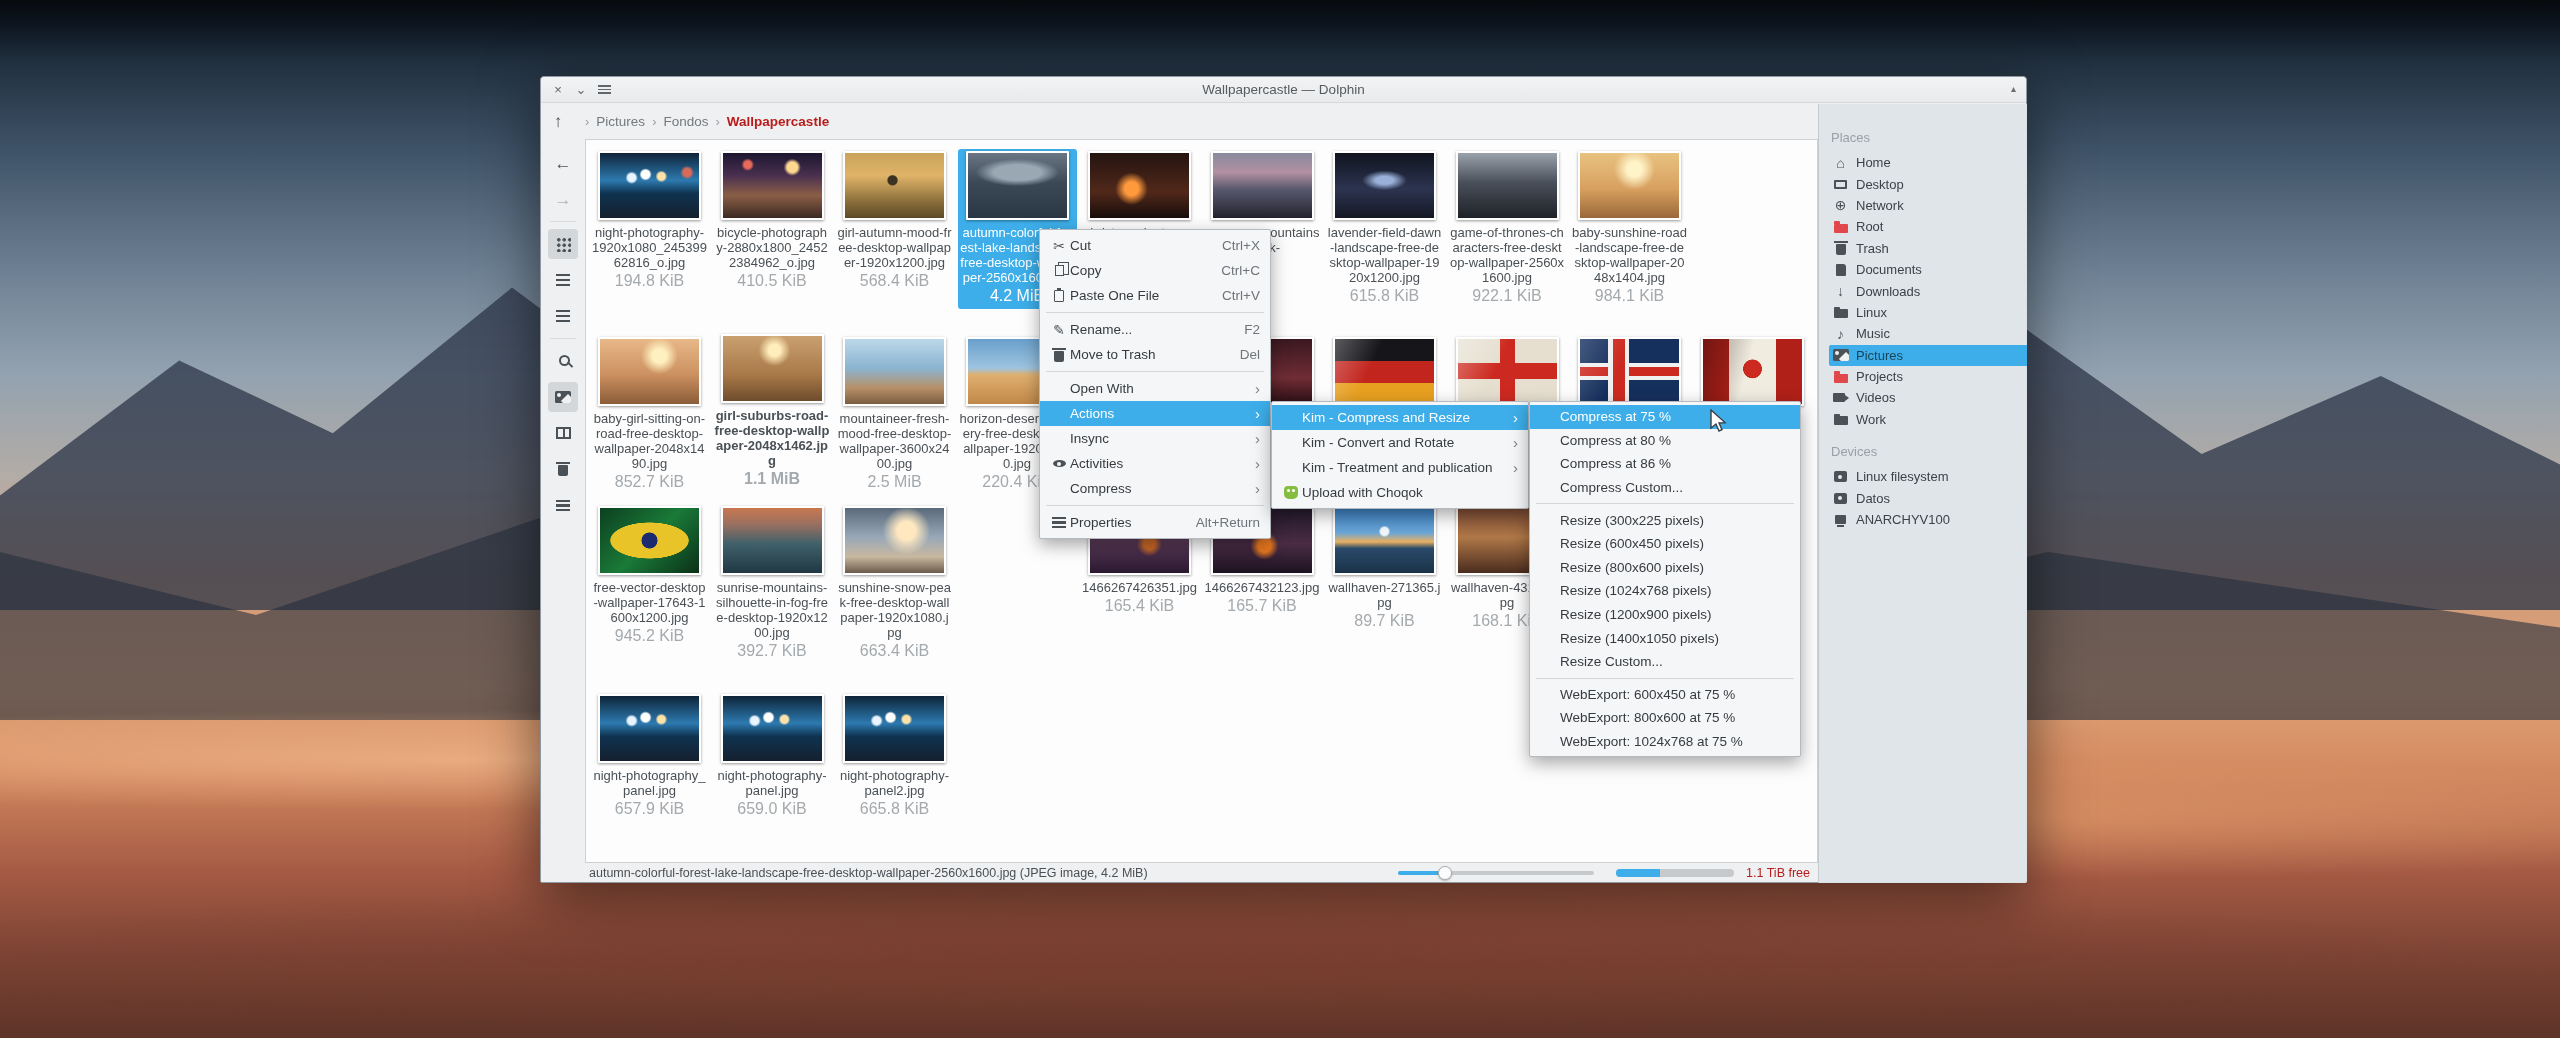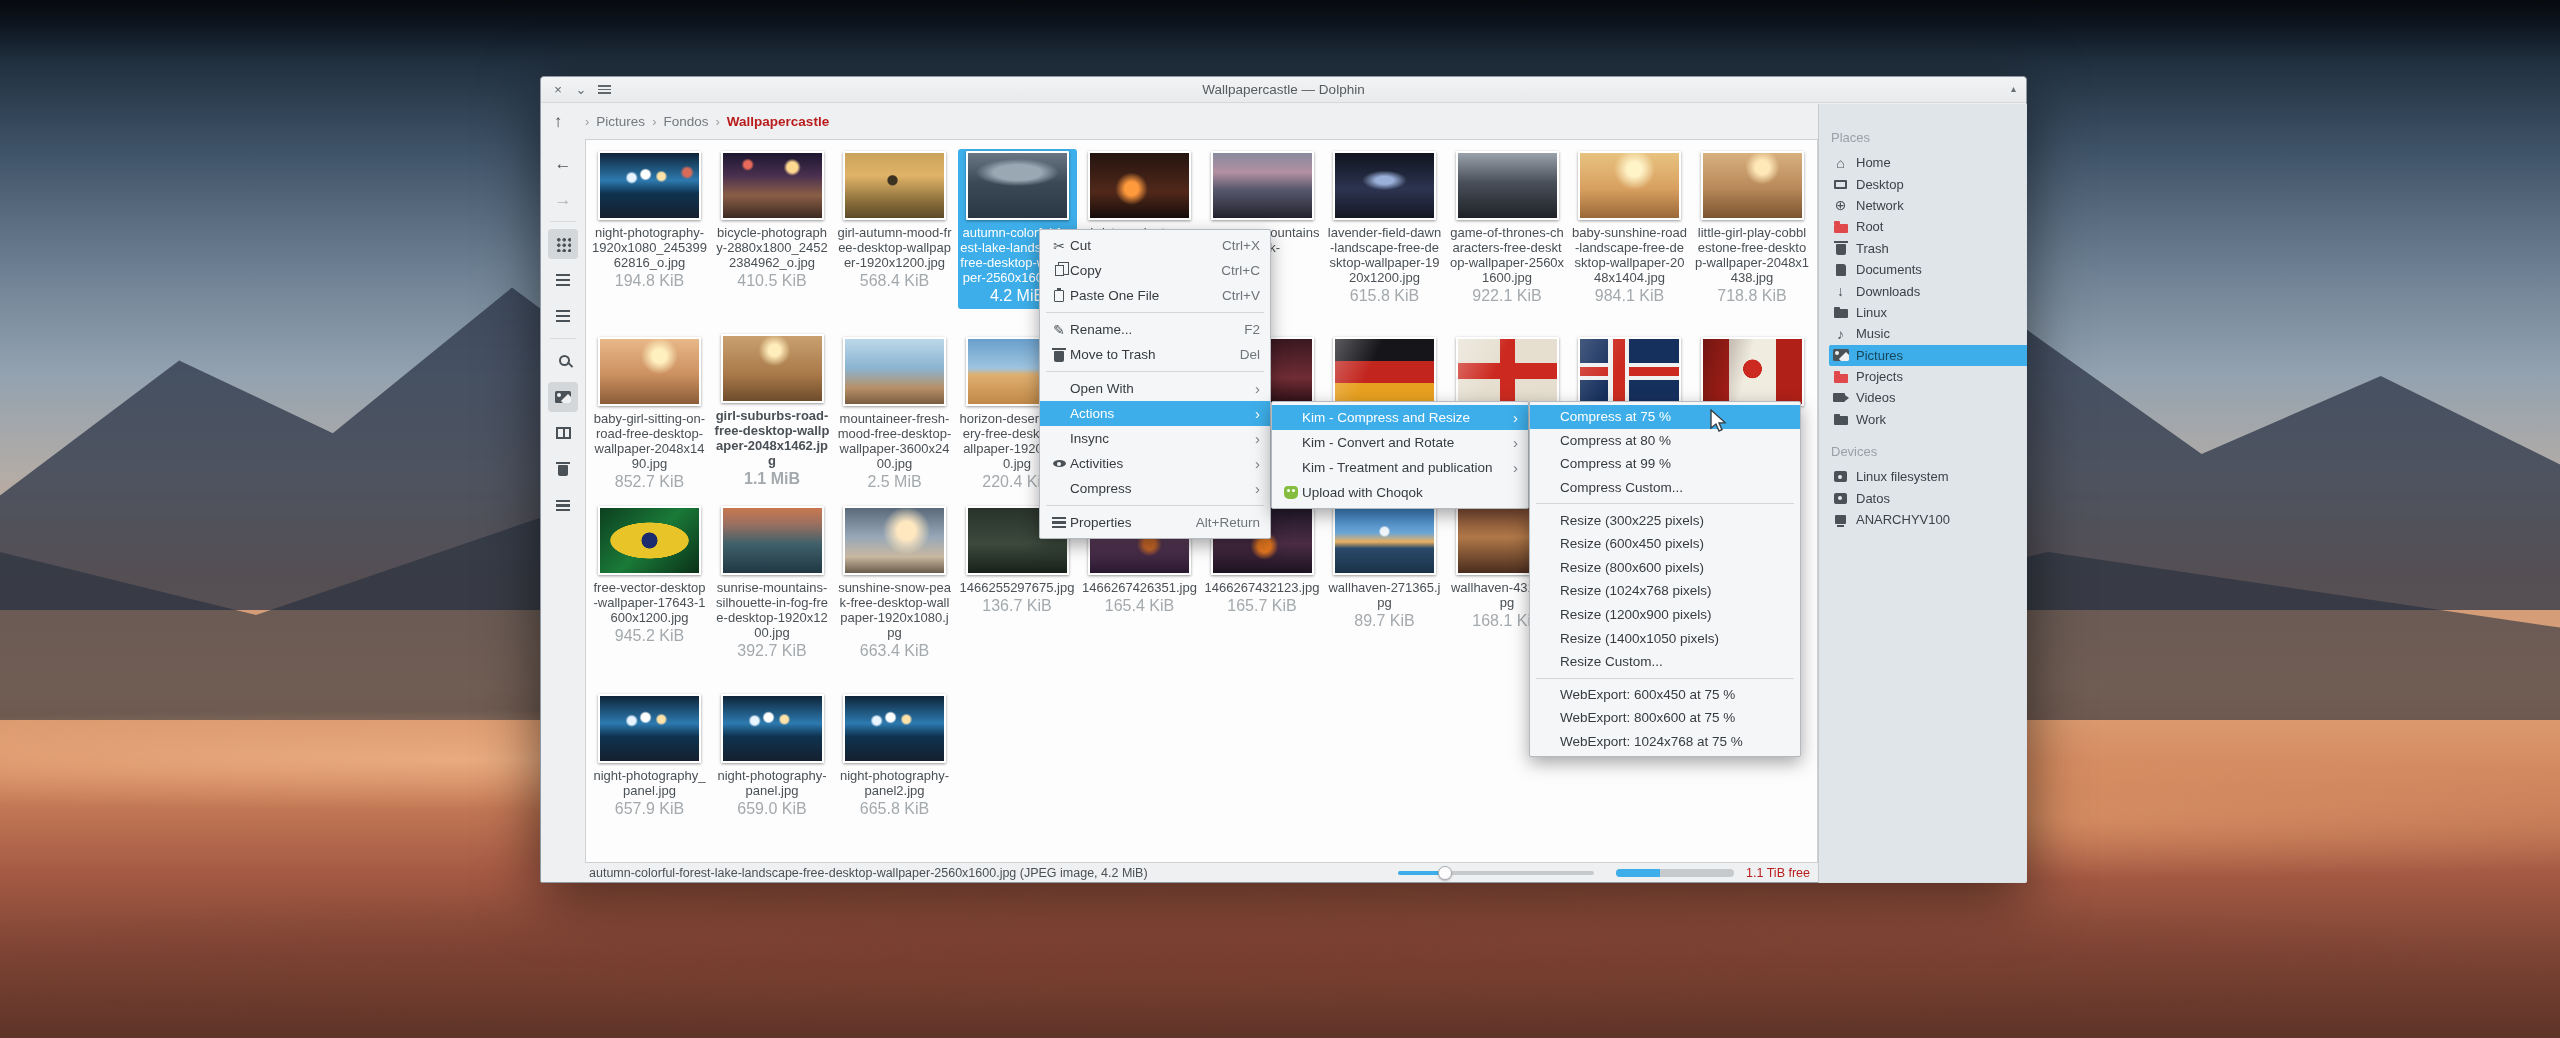--- a/index.html
+++ b/index.html
@@ -242,25 +242,20 @@
         <div class="cell" style="left: 861.5px; top: 9px;">
           <div class="thumb" style="background: linear-gradient(rgb(154, 162, 172) 0%, rgb(74, 80, 90) 45%, rgb(30, 34, 40) 100%);"></div>
           <div class="fname">game-of-thrones-characters-free-desktop-wallpaper-2560x1600.jpg</div>
           <div class="fsize">922.1 KiB</div>
         </div>
         <div class="cell" style="left: 984px; top: 9px;">
           <div class="thumb" style="background: radial-gradient(circle at 55% 25%, rgb(255, 243, 200) 0px, rgb(255, 243, 200) 10%, rgba(255, 243, 200, 0) 28%), linear-gradient(rgb(232, 194, 128) 0%, rgb(216, 160, 96) 55%, rgb(154, 104, 56) 100%);"></div>
           <div class="fname">baby-sunshine-road-landscape-free-desktop-wallpaper-2048x1404.jpg</div>
           <div class="fsize">984.1 KiB</div>
         </div>
-        <div class="cell" style="left: 1106.5px; top: 9px;">
-          <div class="thumb" style="background: radial-gradient(circle at 60% 22%, rgb(255, 232, 184) 0px, rgb(255, 232, 184) 9%, rgba(255, 232, 184, 0) 22%), linear-gradient(rgb(216, 176, 128) 0%, rgb(184, 136, 88) 55%, rgb(122, 84, 48) 100%);"></div>
-          <div class="fname">little-girl-play-cobblestone-free-desktop-wallpaper-2048x1438.jpg</div>
-          <div class="fsize">718.8 KiB</div>
-        </div>
         <div class="cell" style="left: 4px; top: 195px;">
           <div class="thumb" style="background: radial-gradient(circle at 60% 26%, rgb(255, 240, 192) 0px, rgb(255, 240, 192) 9%, rgba(255, 240, 192, 0) 24%), linear-gradient(rgb(232, 184, 136) 0%, rgb(204, 144, 96) 55%, rgb(138, 92, 56) 100%);"></div>
           <div class="fname">baby-girl-sitting-on-road-free-desktop-wallpaper-2048x1490.jpg</div>
           <div class="fsize">852.7 KiB</div>
         </div>
         <div class="cell" style="left: 126.5px; top: 192px; font-weight: bold;">
           <div class="thumb" style="background: radial-gradient(circle at 52% 22%, rgb(255, 238, 187) 0px, rgb(255, 238, 187) 8%, rgba(255, 238, 187, 0) 22%), linear-gradient(rgb(202, 160, 112) 0%, rgb(168, 120, 72) 60%, rgb(110, 76, 44) 100%);"></div>
           <div class="fname">girl-suburbs-road-free-desktop-wallpaper-2048x1462.jpg</div>
           <div class="fsize">1.1 MiB</div>
         </div>
@@ -301,25 +296,20 @@
         </div>
         <div class="cell" style="left: 126.5px; top: 364px;">
           <div class="thumb" style="background: linear-gradient(rgb(200, 120, 80) 0%, rgb(154, 112, 96) 25%, rgb(64, 96, 106) 55%, rgb(32, 56, 68) 100%);"></div>
           <div class="fname">sunrise-mountains-silhouette-in-fog-free-desktop-1920x1200.jpg</div>
           <div class="fsize">392.7 KiB</div>
         </div>
         <div class="cell" style="left: 249px; top: 364px;">
           <div class="thumb" style="background: radial-gradient(circle at 62% 35%, rgb(255, 232, 192) 0px, rgb(255, 232, 192) 12%, rgba(255, 232, 192, 0) 32%), linear-gradient(rgb(90, 106, 122) 0%, rgb(152, 168, 184) 45%, rgb(200, 184, 160) 75%, rgb(106, 90, 74) 100%);"></div>
           <div class="fname">sunshine-snow-peak-free-desktop-wallpaper-1920x1080.jpg</div>
           <div class="fsize">663.4 KiB</div>
-        </div>
-        <div class="cell" style="left: 371.5px; top: 364px;">
-          <div class="thumb" style="background: linear-gradient(rgb(40, 50, 42) 0%, rgb(60, 74, 60) 55%, rgb(24, 32, 26) 100%);"></div>
-          <div class="fname">1466255297675.jpg</div>
-          <div class="fsize">136.7 KiB</div>
         </div>
         <div class="cell" style="left: 494px; top: 364px;">
           <div class="thumb" style="background: radial-gradient(circle at 60% 55%, rgb(200, 104, 40) 0px, rgb(200, 104, 40) 8%, rgba(200, 104, 40, 0) 18%), linear-gradient(rgb(32, 24, 40) 0%, rgb(90, 58, 88) 50%, rgb(42, 24, 48) 100%);"></div>
           <div class="fname">1466267426351.jpg</div>
           <div class="fsize">165.4 KiB</div>
         </div>
         <div class="cell" style="left: 616.5px; top: 364px;">
           <div class="thumb" style="background: radial-gradient(circle at 52% 58%, rgb(232, 120, 32) 0px, rgb(232, 120, 32) 10%, rgba(232, 120, 32, 0) 22%), linear-gradient(rgb(36, 26, 44) 0%, rgb(74, 44, 68) 55%, rgb(28, 18, 32) 100%);"></div>
           <div class="fname">1466267432123.jpg</div>
           <div class="fsize">165.7 KiB</div>
@@ -570,21 +560,21 @@
         <div class="mi hl">
           <span class="mic"></span>
           <span class="mlb">Compress at 75 %</span>
         </div>
         <div class="mi">
           <span class="mic"></span>
           <span class="mlb">Compress at 80 %</span>
         </div>
         <div class="mi">
           <span class="mic"></span>
-          <span class="mlb">Compress at 99 %</span>
+          <span class="mlb">Compress at 86 %</span>
         </div>
         <div class="mi">
           <span class="mic"></span>
           <span class="mlb">Compress Custom...</span>
         </div>
         <div class="msep"></div>
         <div class="mi">
           <span class="mic"></span>
           <span class="mlb">Resize (300x225 pixels)</span>
         </div>

